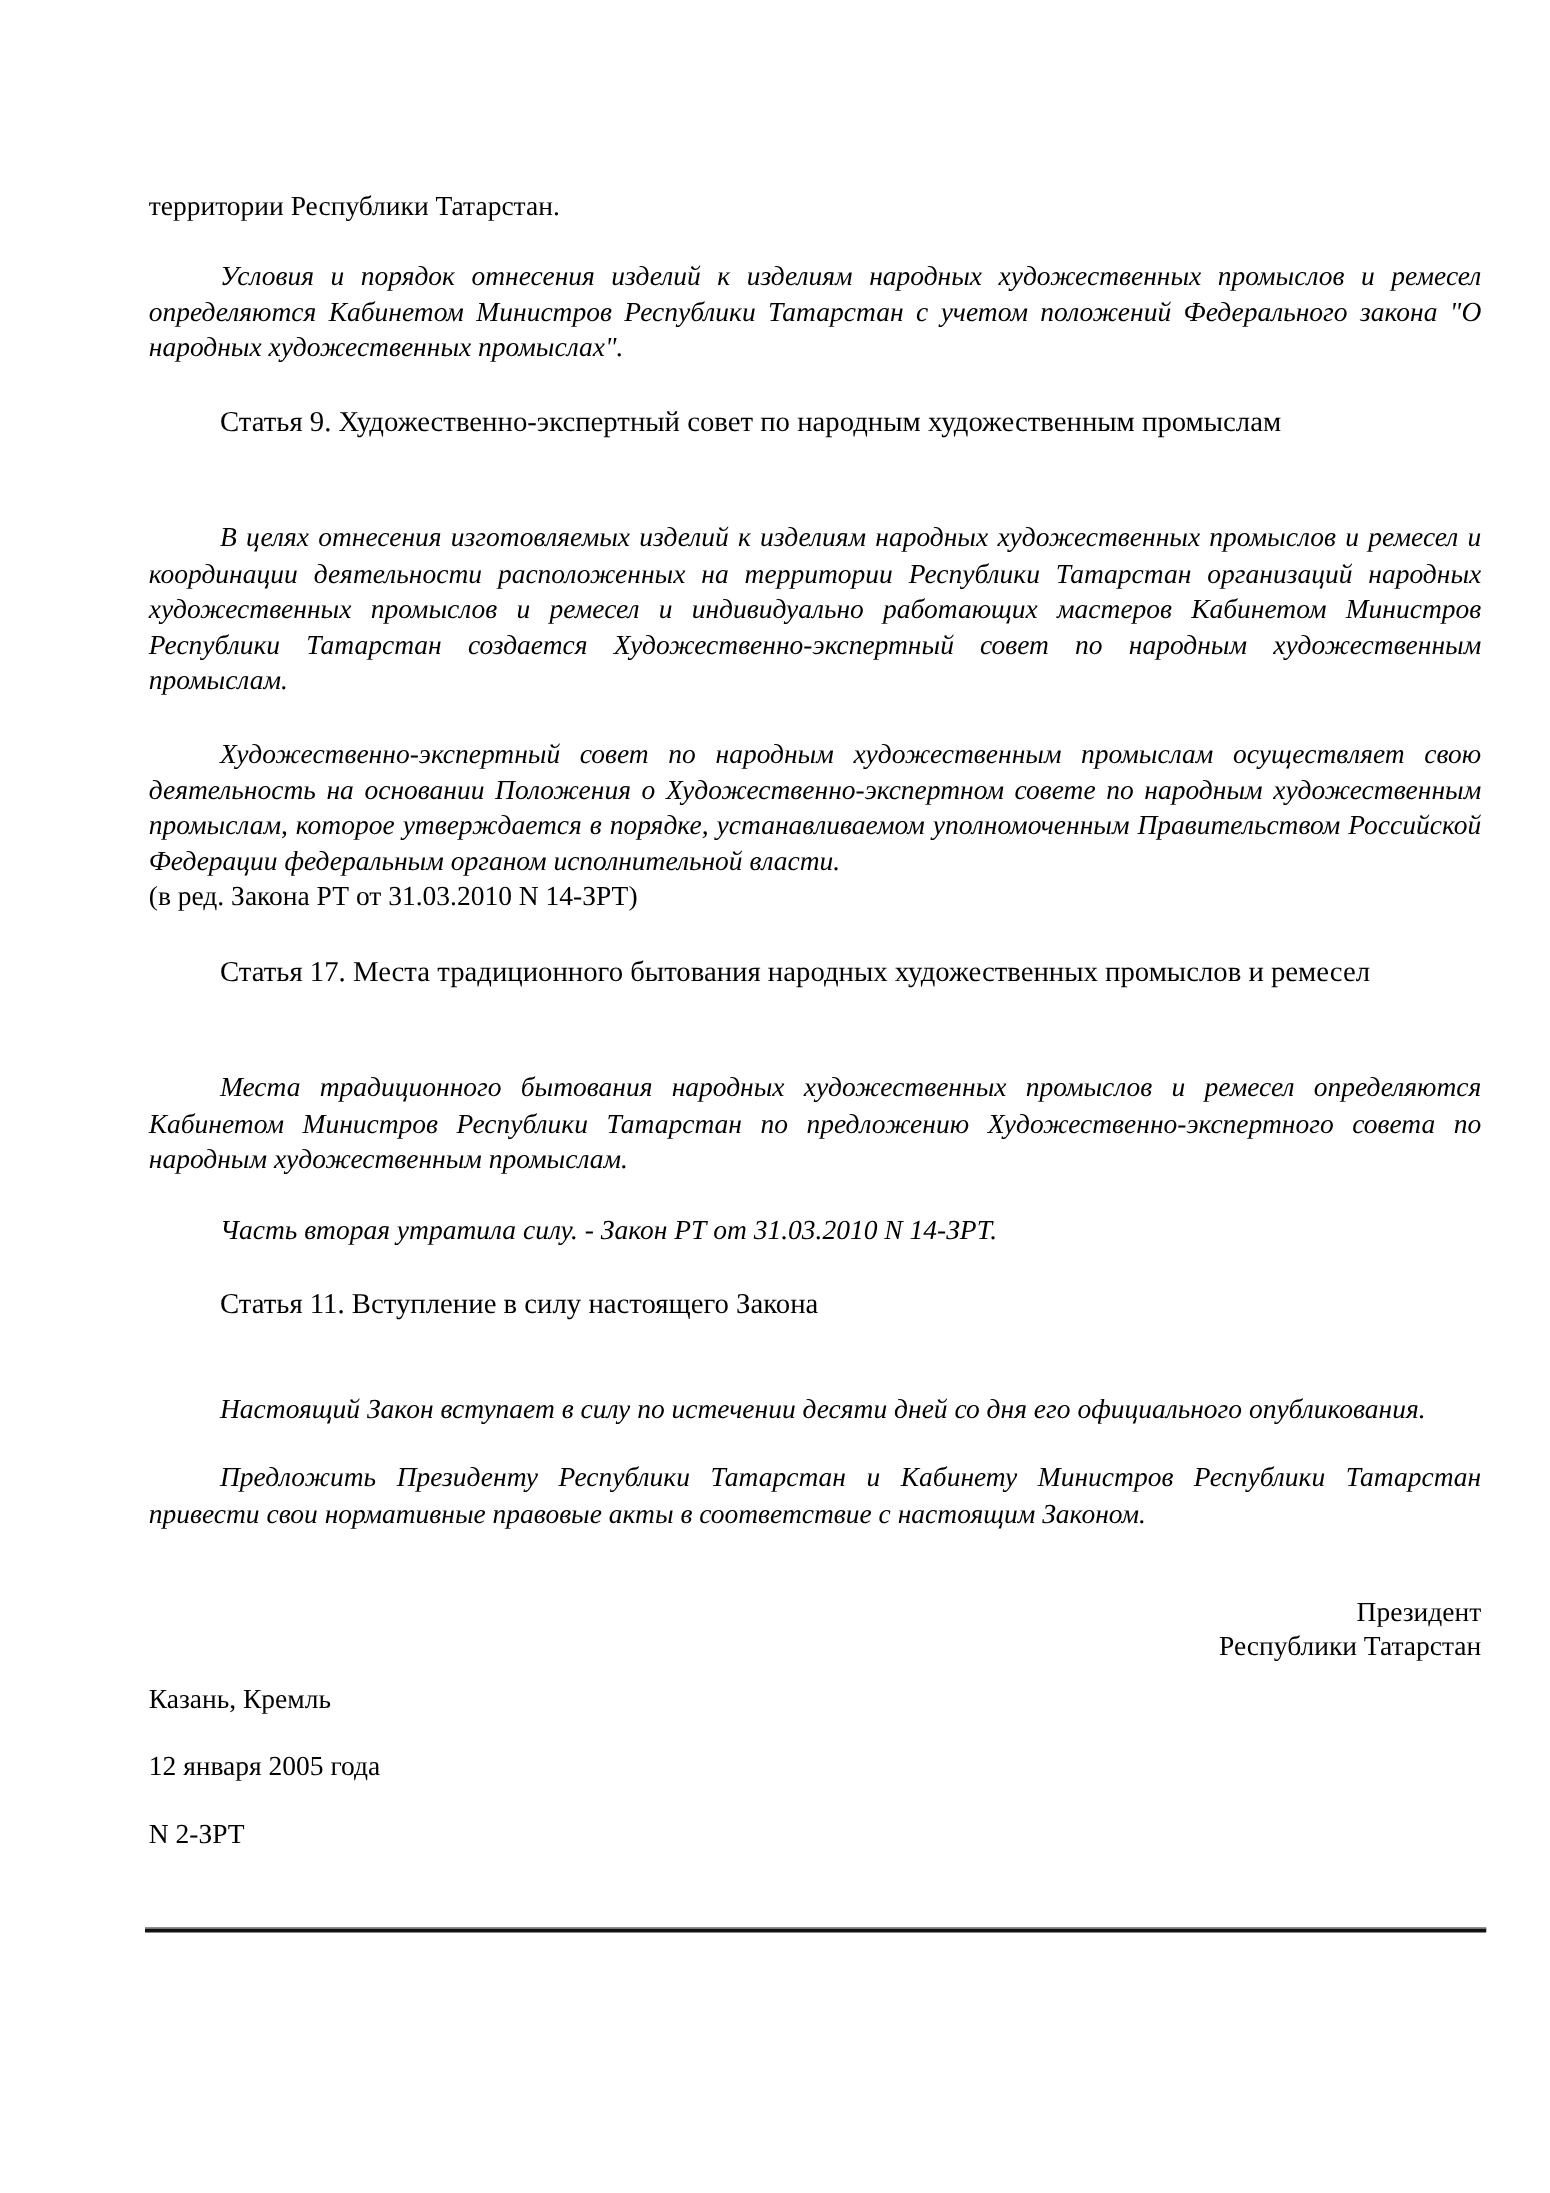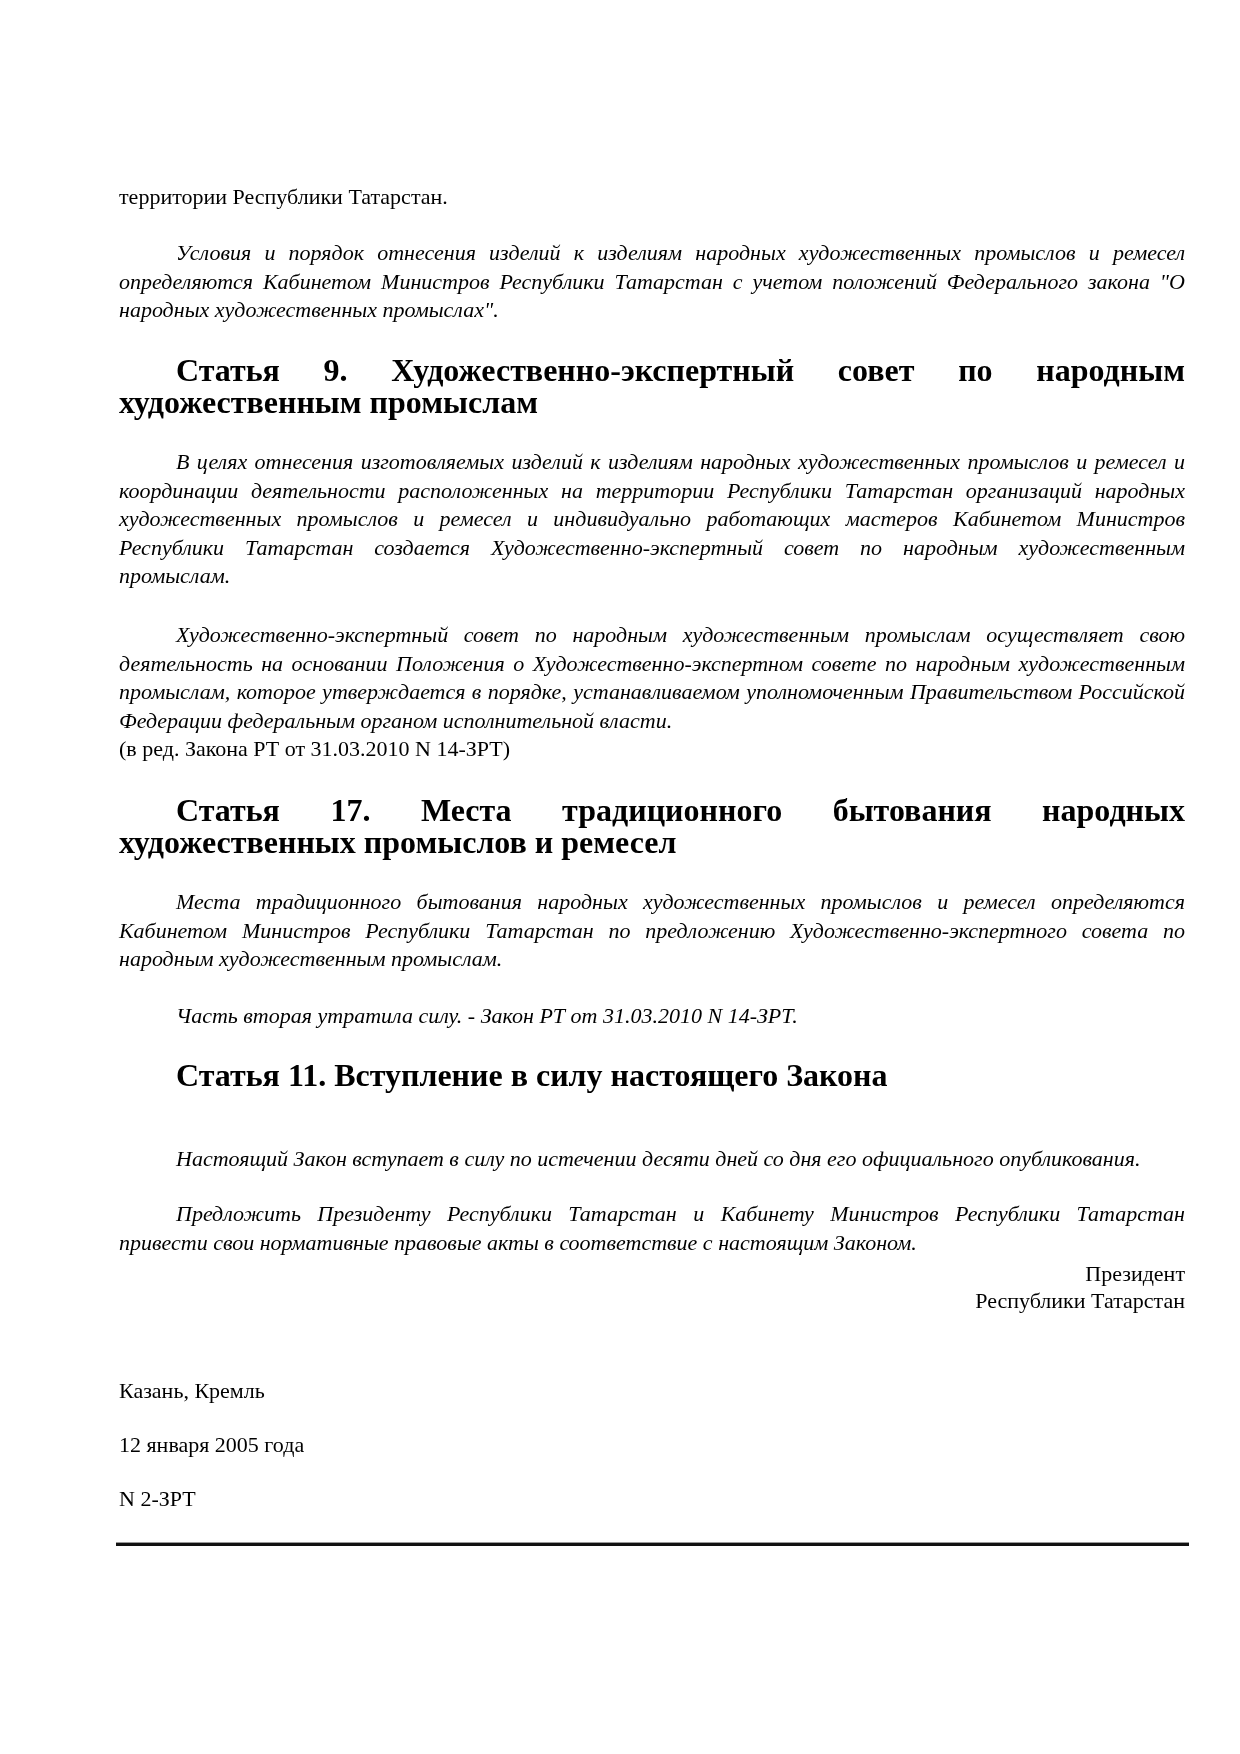--- a/index.html
+++ b/index.html
@@ -1,23 +1,23 @@
 <!DOCTYPE html>
 <html><head>
 <meta charset="utf-8">
 <style>
   html, body { margin: 0; padding: 0; background: #ffffff; }
   body { width: 1240px; height: 1754px; position: relative; overflow: hidden;
          font-family: "Liberation Serif", "DejaVu Serif", serif; color: #000; }
   .page { position: absolute; left: 119px; top: 0; width: 1066px; }
   .p { font-size: 22px; line-height: 28.5px; text-align: justify; margin: 0; }
   .ind { text-indent: 57px; font-style: italic; }
-  .h { font-weight: bold; font-size: 32px; line-height: 32px; text-align: justify; margin: 0; text-indent: 57px; }
-  .block { position: absolute; left: 0; width: 1066px; margin-top: 32px; }
-  .sig { position: absolute; right: 0; text-align: right; font-size: 22px; line-height: 27px; width: 400px; }
+  .h { font-weight: normal; font-size: 23px; line-height: 32px; text-align: justify; margin: 0; text-indent: 57px; }
+  .block { position: absolute; left: 0; width: 1066px; }
+  .sig { position: absolute; right: 0; text-align: right; font-size: 22px; line-height: 27px; width: 400px; margin-top: 16px; }
   .rule { position: absolute; left: -3px; width: 1073px; top: 1542px; height: 3px; background: #111; border-top: 1px solid #999; }
 </style>
 </head>
 <body>
 
 <div class="page">
 
   <p class="p block" style="top:151px">территории Республики Татарстан.</p>
 
   <p class="p ind block" style="top:207px">Условия и порядок отнесения изделий к изделиям народных художественных промыслов и ремесел определяются Кабинетом Министров Республики Татарстан с учетом положений Федерального закона "О народных художественных промыслах".</p>

